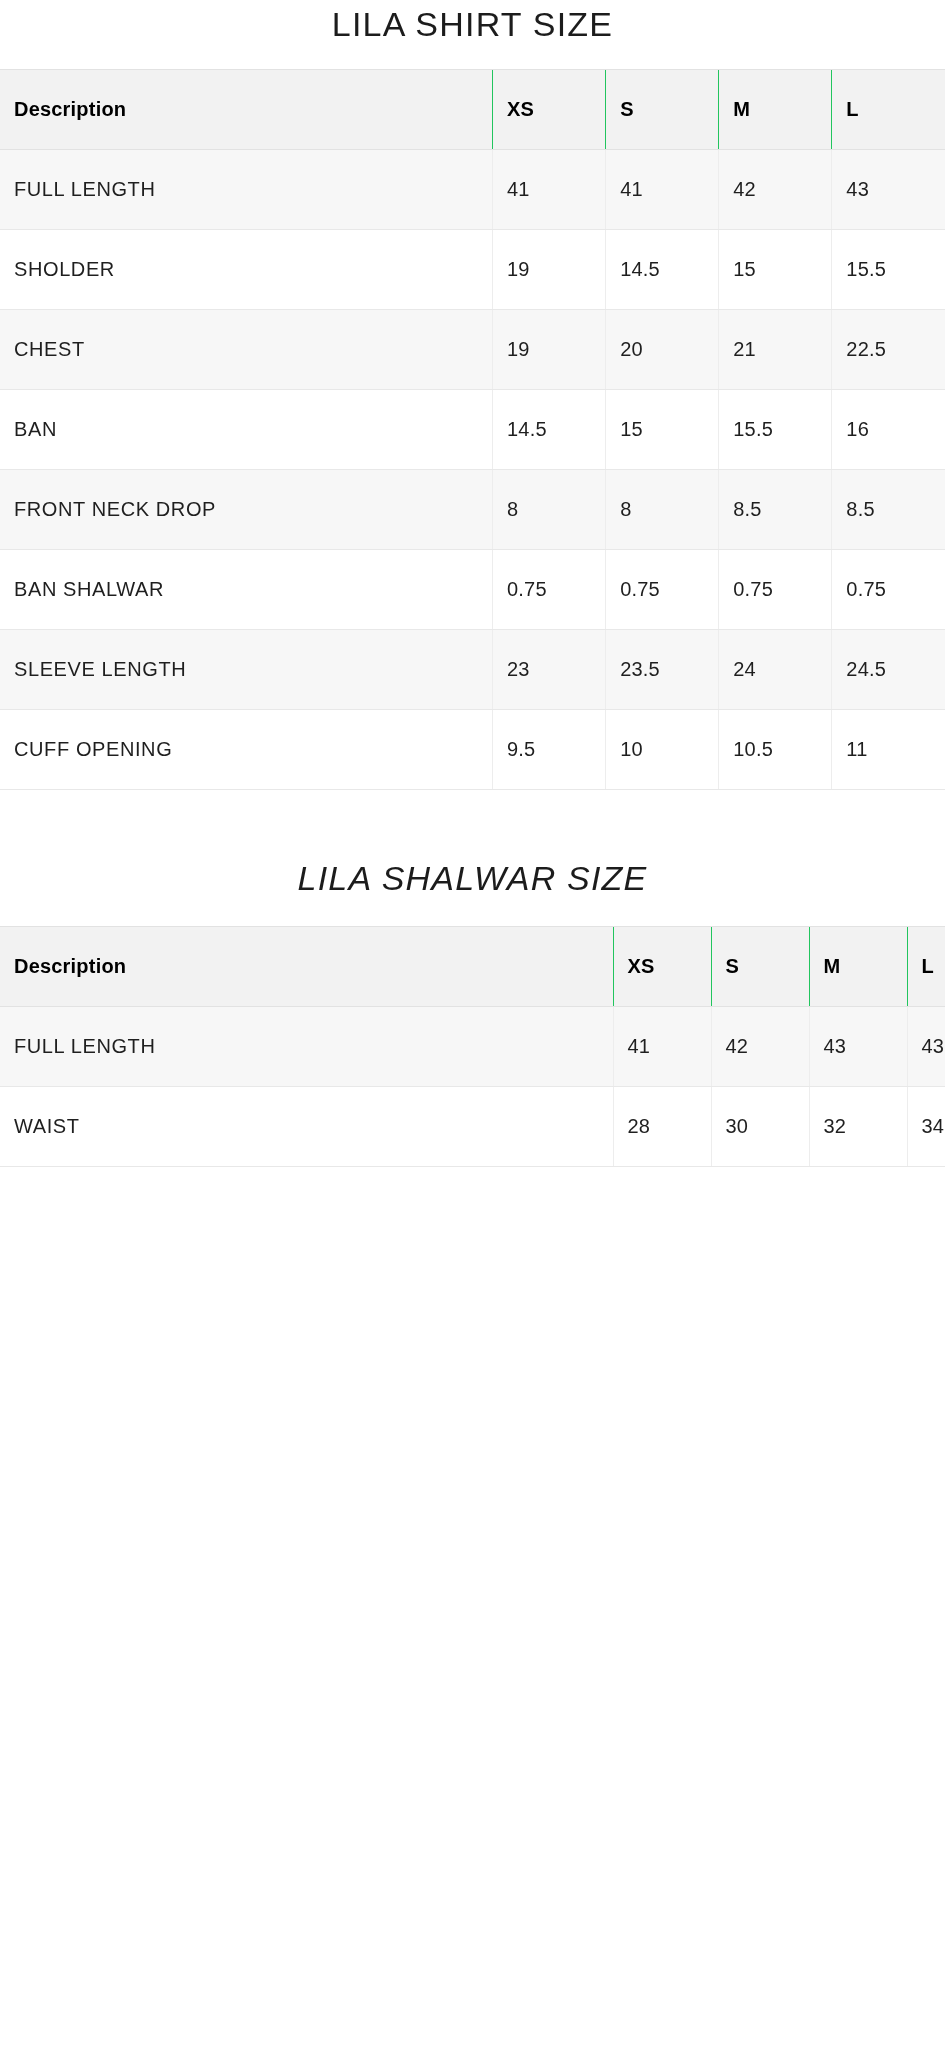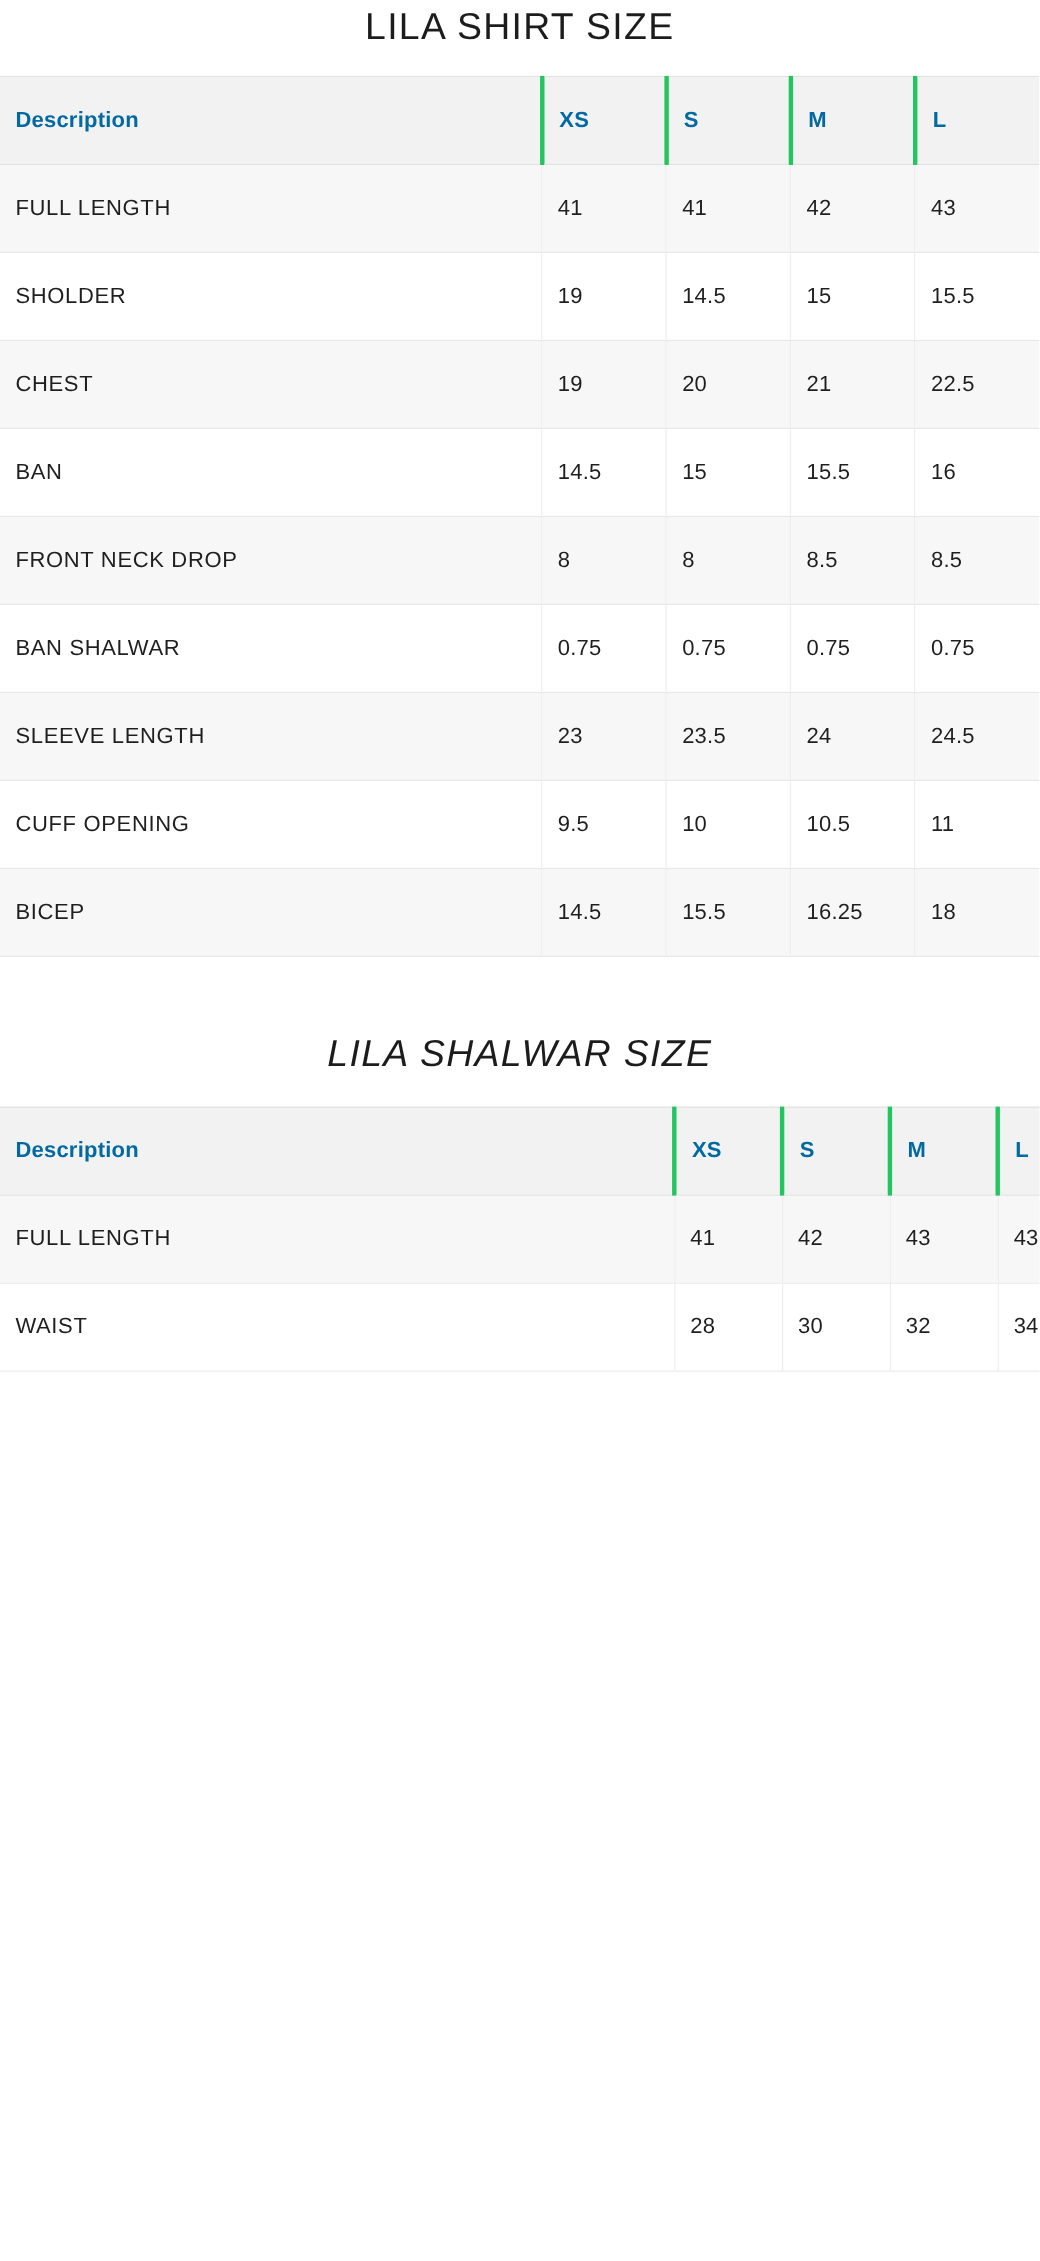--- a/index.html
+++ b/index.html
@@ -40,21 +40,21 @@
   table {
     width: 945px;
     border-collapse: collapse;
     table-layout: fixed;
     font-size: 20px;
   }
   thead th {
     background: #f2f2f2;
     font-weight: 700;
     font-size: 20px;
-    color: #0369a1;
+    color: #000000;
     text-align: left;
     padding: 28px 0 28px 14px;
     border-top: 1px solid #e2e2e2;
     border-bottom: 1px solid #e2e2e2;
     letter-spacing: 0.2px;
   }
   tbody td {
     padding: 28px 0 28px 14px;
     border-bottom: 1px solid #e8e8e8;
     font-size: 20px;
@@ -66,21 +66,21 @@
     background: #f7f7f7;
   }
   tbody tr:nth-child(even) td {
     background: #ffffff;
   }
   tbody td + td {
     border-left: 1px solid #ededed;
     letter-spacing: 0.2px;
   }
   thead th + th {
-    border-left: 4px solid #22c55e;
+    border-left: 1px solid #22c55e;
   }
   
   table.shirt col.c-desc { width: 492px; }
   table.shirt col.c-size { width: 113px; }
   
   table.shalwar col.c-desc { width: 613px; }
   table.shalwar col.c-size { width: 98px; }
   table.shalwar thead th.sz { padding-left: 14px; }
   .spacer-bottom { height: 10px; }
 </style>
@@ -158,27 +158,20 @@
         <td>24</td>
         <td>24.5</td>
       </tr>
       <tr>
         <td>CUFF OPENING</td>
         <td>9.5</td>
         <td>10</td>
         <td>10.5</td>
         <td>11</td>
       </tr>
-      <tr>
-        <td>BICEP</td>
-        <td>14.5</td>
-        <td>15.5</td>
-        <td>16.25</td>
-        <td>18</td>
-      </tr>
     </tbody>
   </table>
 
   <h1 class="section-title title-shalwar">LILA SHALWAR SIZE</h1>
 
   <table class="shalwar">
     <colgroup>
       <col class="c-desc">
       <col class="c-size">
       <col class="c-size">

